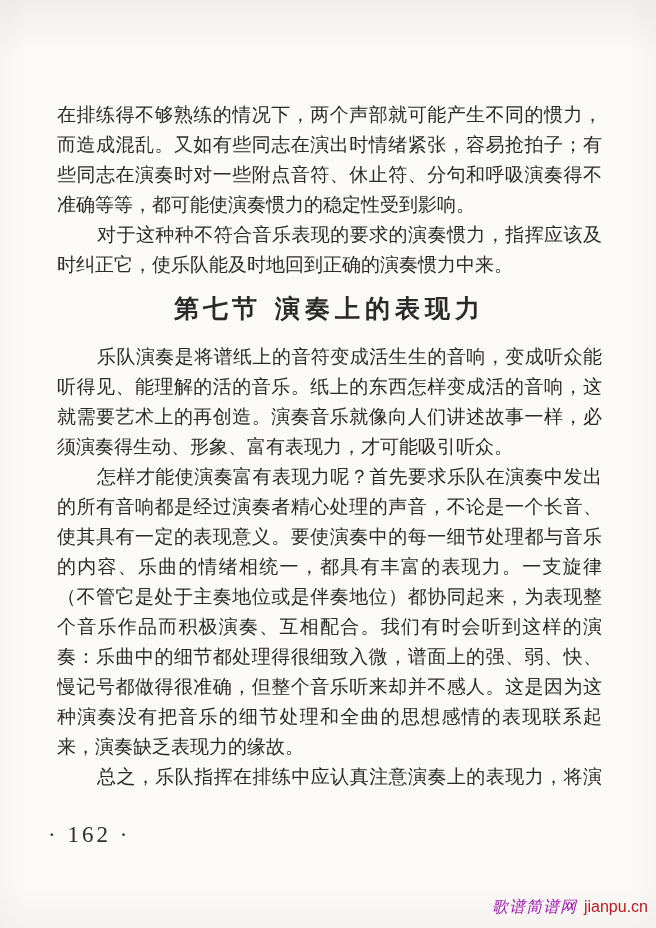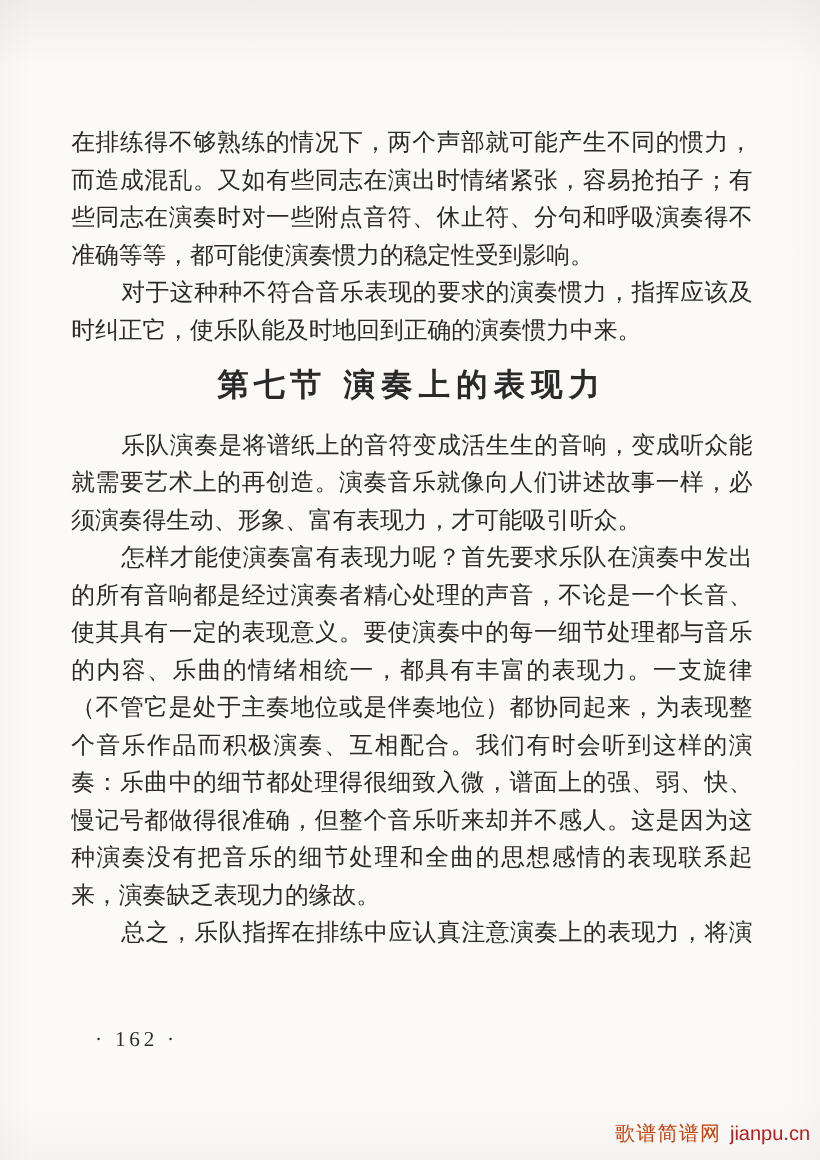--- a/index.html
+++ b/index.html
@@ -42,33 +42,33 @@
     text-align:center;
     font-size:25px;
     line-height:38px;
     font-weight:bold;
     letter-spacing:4px;
     white-space:nowrap;
   }
   .heading .title{margin-left:14px;letter-spacing:5px;}
   .page-number{
     position:absolute;
-    left:76px;top:822px;
-    font-size:17px;
+    left:48px;top:822px;
+    font-size:23px;
     letter-spacing:3px;
     color:#2e2e2e;
   }
   .watermark{
     position:absolute;
     right:8px;top:897px;
     font-size:16px;
     font-family:"Liberation Sans","DejaVu Sans",sans-serif;
     white-space:nowrap;
   }
-  .wm-name{color:#c2410c;letter-spacing:1px;}
+  .wm-name{color:#a21caf;letter-spacing:1px;font-style:italic;}
   .wm-url{color:#b91c1c;margin-left:7px;}
 </style>
 </head>
 <body>
 
 <div class="page">
   <div class="text-col">
     <div id="before-heading">
         <div class="para">
           <div class="line">在排练得不够熟练的情况下，两个声部就可能产生不同的惯力，</div>
@@ -78,20 +78,21 @@
         </div>
         <div class="para">
           <div class="line indent">对于这种种不符合音乐表现的要求的演奏惯力，指挥应该及</div>
           <div class="line end">时纠正它，使乐队能及时地回到正确的演奏惯力中来。</div>
         </div>
       </div>
     <h2 class="heading"><span class="label">第七节</span><span class="title">演奏上的表现力</span></h2>
     <div id="after-heading">
         <div class="para">
           <div class="line indent">乐队演奏是将谱纸上的音符变成活生生的音响，变成听众能</div>
+          <div class="line">听得见、能理解的活的音乐。纸上的东西怎样变成活的音响，这</div>
           <div class="line">就需要艺术上的再创造。演奏音乐就像向人们讲述故事一样，必</div>
           <div class="line end">须演奏得生动、形象、富有表现力，才可能吸引听众。</div>
         </div>
         <div class="para">
           <div class="line indent">怎样才能使演奏富有表现力呢？首先要求乐队在演奏中发出</div>
           <div class="line">的所有音响都是经过演奏者精心处理的声音，不论是一个长音、</div>
           <div class="line">使其具有一定的表现意义。要使演奏中的每一细节处理都与音乐</div>
           <div class="line">的内容、乐曲的情绪相统一，都具有丰富的表现力。一支旋律</div>
           <div class="line">（不管它是处于主奏地位或是伴奏地位）都协同起来，为表现整</div>
           <div class="line">个音乐作品而积极演奏、互相配合。我们有时会听到这样的演</div>

